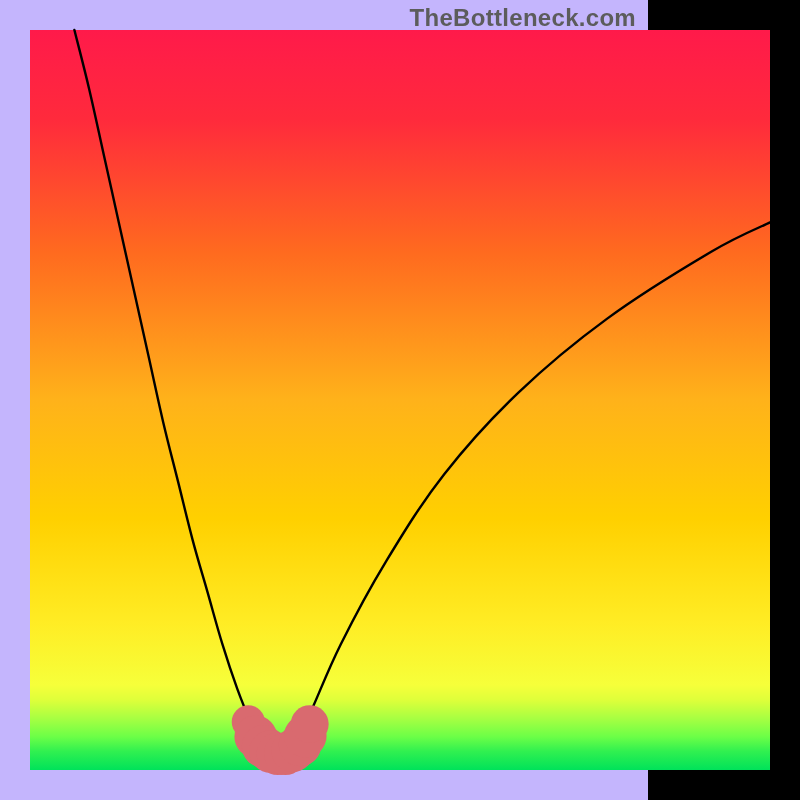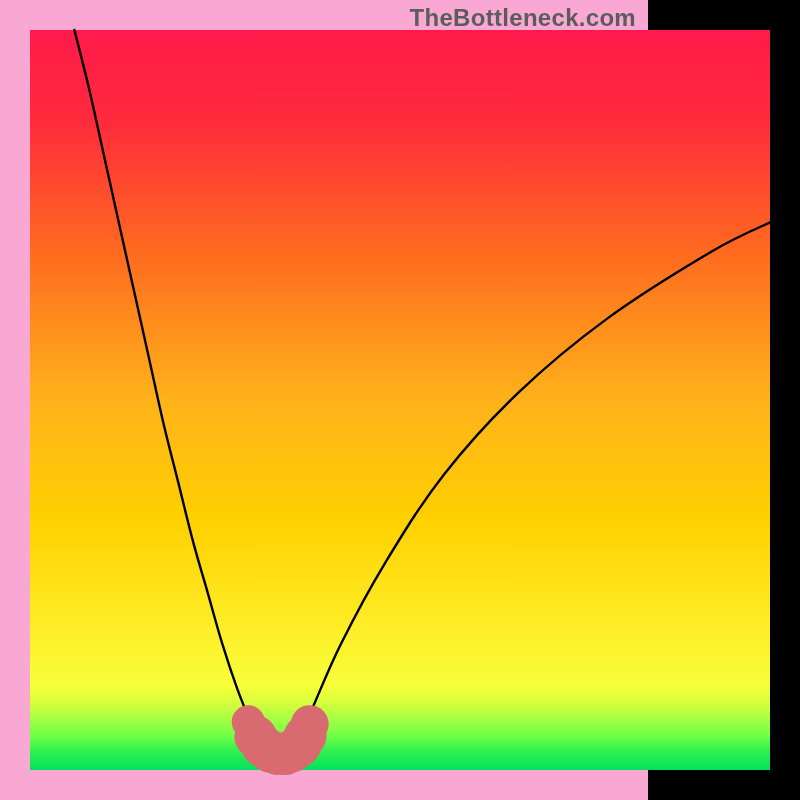--- a/index.html
+++ b/index.html
@@ -8,21 +8,21 @@
     width: 800px;
     height: 800px;
     background: #000;
     overflow: hidden;
     font-family: Arial, Helvetica, sans-serif;
   }
   .stage {
     position: relative;
     width: 648px;
     height: 800px;
-    background: #f9a8d4;
+    background: #c4b5fd;
   }
   .watermark {
     position: absolute;
     top: 4px;
     right: 12px;
     color: #5c5c5c;
     font-size: 24px;
     font-weight: 600;
     letter-spacing: 0.3px;
     z-index: 10;

